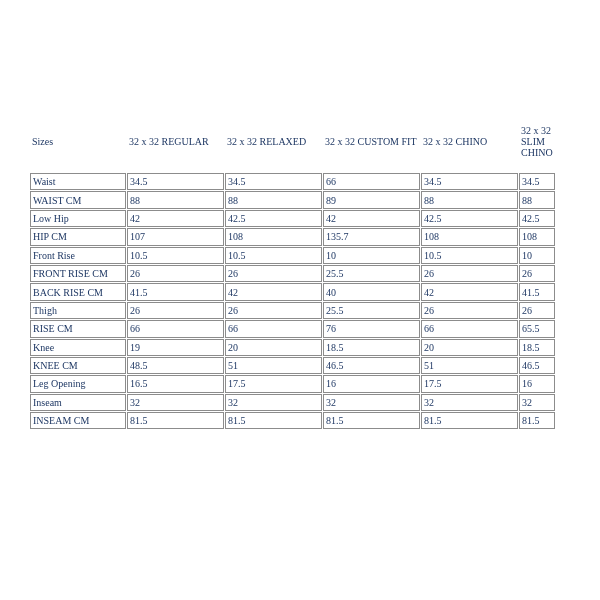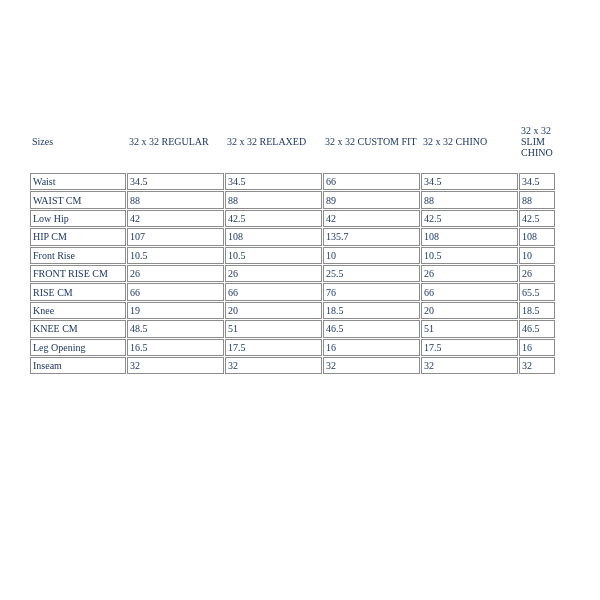--- a/index.html
+++ b/index.html
@@ -118,20 +118,36 @@
           </tr>
           <tr>
             <td>FRONT RISE CM</td>
             <td>26</td>
             <td>26</td>
             <td>25.5</td>
             <td>26</td>
             <td>26</td>
           </tr>
           <tr>
+            <td>BACK RISE CM</td>
+            <td>41.5</td>
+            <td>42</td>
+            <td>40</td>
+            <td>42</td>
+            <td>41.5</td>
+          </tr>
+          <tr>
+            <td>Thigh</td>
+            <td>26</td>
+            <td>26</td>
+            <td>25.5</td>
+            <td>26</td>
+            <td>26</td>
+          </tr>
+          <tr>
             <td>RISE CM</td>
             <td>66</td>
             <td>66</td>
             <td>76</td>
             <td>66</td>
             <td>65.5</td>
           </tr>
           <tr>
             <td>Knee</td>
             <td>19</td>
@@ -157,16 +173,24 @@
             <td>16</td>
           </tr>
           <tr>
             <td>Inseam</td>
             <td>32</td>
             <td>32</td>
             <td>32</td>
             <td>32</td>
             <td>32</td>
           </tr>
+          <tr>
+            <td>INSEAM CM</td>
+            <td>81.5</td>
+            <td>81.5</td>
+            <td>81.5</td>
+            <td>81.5</td>
+            <td>81.5</td>
+          </tr>
         </tbody>
     </table>
   </div>
 </div>
 
 </body></html>

